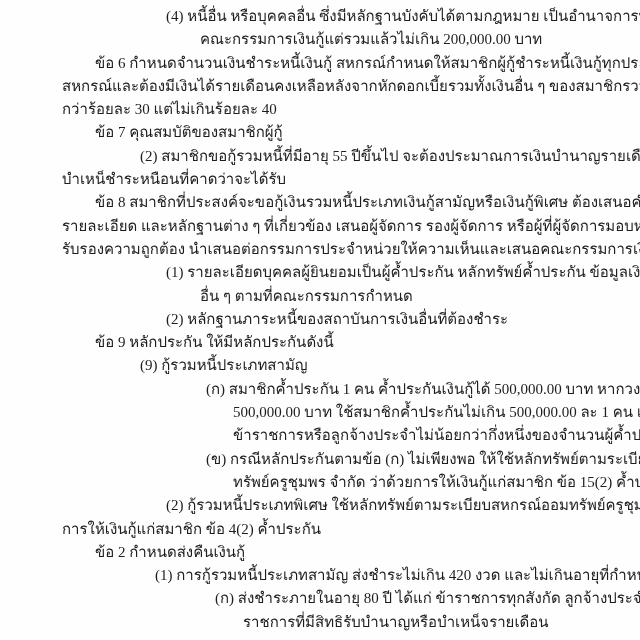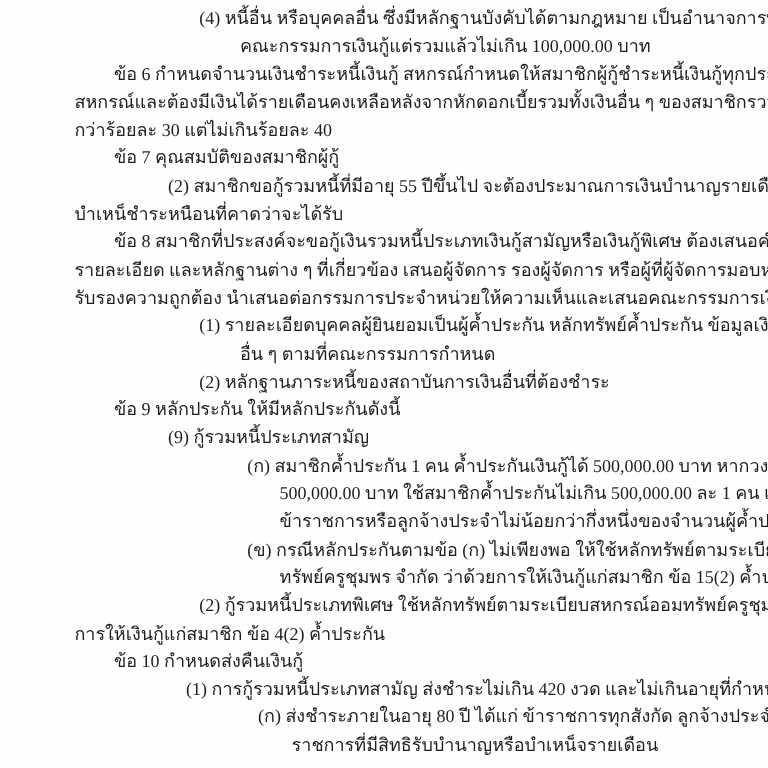--- a/index.html
+++ b/index.html
@@ -38,21 +38,21 @@
   .ind-6 { padding-left: 233px; }  
   .ind-7 { padding-left: 215px; }  
   .ind-8 { padding-left: 243px; }  
   .ind-9 { padding-left: 155px; }  
 </style>
 </head>
 <body>
 
 <main class="page" style="background: rgb(254, 254, 254); color: rgb(29, 29, 29);">
     <div class="line ind-3">(4) หนี้อื่น หรือบุคคลอื่น ซึ่งมีหลักฐานบังคับได้ตามกฎหมาย เป็นอำนาจการพิจารณาของ</div>
-    <div class="line ind-4">คณะกรรมการเงินกู้แต่รวมแล้วไม่เกิน 100,000.00 บาท</div>
+    <div class="line ind-4">คณะกรรมการเงินกู้แต่รวมแล้วไม่เกิน 200,000.00 บาท</div>
     <div class="line ind-1">ข้อ 6 กำหนดจำนวนเงินชำระหนี้เงินกู้ สหกรณ์กำหนดให้สมาชิกผู้กู้ชำระหนี้เงินกู้ทุกประเภทต่อ</div>
     <div class="line ind-0">สหกรณ์และต้องมีเงินได้รายเดือนคงเหลือหลังจากหักดอกเบี้ยรวมทั้งเงินอื่น ๆ ของสมาชิกรวมกันแล้วไม่น้อย</div>
     <div class="line ind-0">กว่าร้อยละ 30 แต่ไม่เกินร้อยละ 40</div>
     <div class="line ind-1">ข้อ 7 คุณสมบัติของสมาชิกผู้กู้</div>
     <div class="line ind-2">(2) สมาชิกขอกู้รวมหนี้ที่มีอายุ 55 ปีขึ้นไป จะต้องประมาณการเงินบำนาญรายเดือน หรือ</div>
     <div class="line ind-0">บำเหน็ชำระหนือนที่คาดว่าจะได้รับ</div>
     <div class="line ind-1">ข้อ 8 สมาชิกที่ประสงค์จะขอกู้เงินรวมหนี้ประเภทเงินกู้สามัญหรือเงินกู้พิเศษ ต้องเสนอคำขอกู้ รวมทั้ง</div>
     <div class="line ind-0">รายละเอียด และหลักฐานต่าง ๆ ที่เกี่ยวข้อง เสนอผู้จัดการ รองผู้จัดการ หรือผู้ที่ผู้จัดการมอบหมายพิจารณา</div>
     <div class="line ind-0">รับรองความถูกต้อง นำเสนอต่อกรรมการประจำหน่วยให้ความเห็นและเสนอคณะกรรมการเงินกู้พิจารณา ดังนี้</div>
     <div class="line ind-3">(1) รายละเอียดบุคคลผู้ยินยอมเป็นผู้ค้ำประกัน หลักทรัพย์ค้ำประกัน ข้อมูลเงินได้และหลักฐาน</div>
@@ -60,17 +60,17 @@
     <div class="line ind-3">(2) หลักฐานภาระหนี้ของสถาบันการเงินอื่นที่ต้องชำระ</div>
     <div class="line ind-1">ข้อ 9 หลักประกัน ให้มีหลักประกันดังนี้</div>
     <div class="line ind-2">(9) กู้รวมหนี้ประเภทสามัญ</div>
     <div class="line ind-5">(ก) สมาชิกค้ำประกัน 1 คน ค้ำประกันเงินกู้ได้ 500,000.00 บาท หากวงเงินกู้เกิน</div>
     <div class="line ind-6">500,000.00 บาท ใช้สมาชิกค้ำประกันไม่เกิน 500,000.00 ละ 1 คน และต้องเป็น</div>
     <div class="line ind-6">ข้าราชการหรือลูกจ้างประจำไม่น้อยกว่ากึ่งหนึ่งของจำนวนผู้ค้ำประกัน</div>
     <div class="line ind-5">(ข) กรณีหลักประกันตามข้อ (ก) ไม่เพียงพอ ให้ใช้หลักทรัพย์ตามระเบียบสหกรณ์ออม</div>
     <div class="line ind-6">ทรัพย์ครูชุมพร จำกัด ว่าด้วยการให้เงินกู้แก่สมาชิก ข้อ 15(2) ค้ำประกันร่วมได้</div>
     <div class="line ind-3">(2) กู้รวมหนี้ประเภทพิเศษ ใช้หลักทรัพย์ตามระเบียบสหกรณ์ออมทรัพย์ครูชุมพร จำกัด ว่าด้วย</div>
     <div class="line ind-0">การให้เงินกู้แก่สมาชิก ข้อ 4(2) ค้ำประกัน</div>
-    <div class="line ind-1">ข้อ 10 กำหนดส่งคืนเงินกู้</div>
+    <div class="line ind-1">ข้อ 2 กำหนดส่งคืนเงินกู้</div>
     <div class="line ind-9">(1) การกู้รวมหนี้ประเภทสามัญ ส่งชำระไม่เกิน 420 งวด และไม่เกินอายุที่กำหนดดังนี้</div>
     <div class="line ind-7">(ก) ส่งชำระภายในอายุ 80 ปี ได้แก่ ข้าราชการทุกสังกัด ลูกจ้างประจำของส่วน</div>
     <div class="line ind-8">ราชการที่มีสิทธิรับบำนาญหรือบำเหน็จรายเดือน</div>
   </main>
 
 </body></html>

